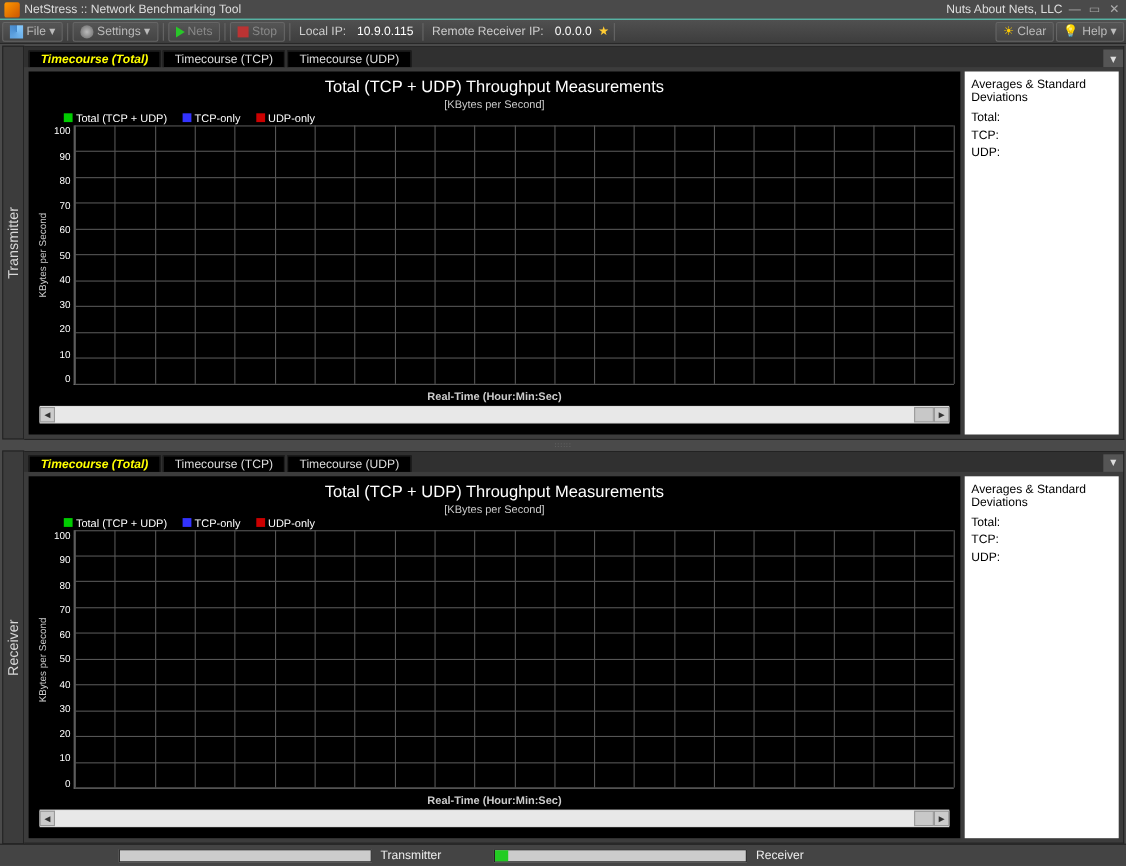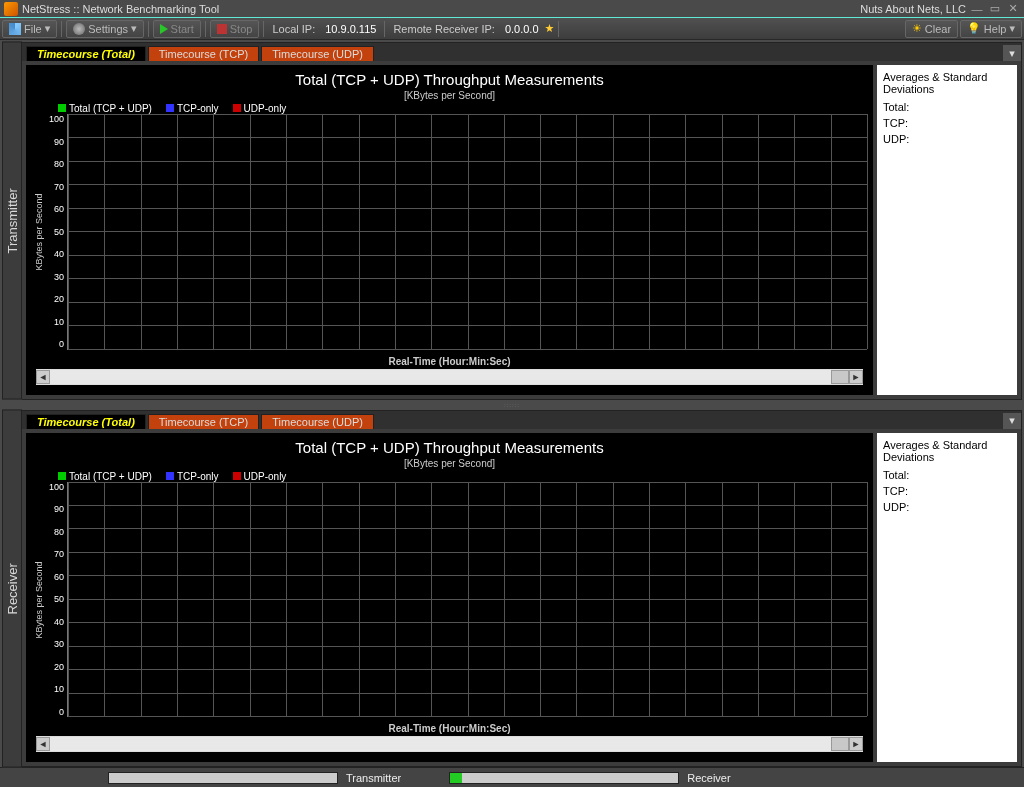--- a/index.html
+++ b/index.html
@@ -52,21 +52,21 @@
 .side-label {
   width:20px; background:#3c3c3c; border:1px solid #222;
   display:flex; align-items:center; justify-content:center;
   writing-mode: vertical-rl; transform: rotate(180deg);
   font-size:13px; color:#d8d8d8; font-weight:500;
 }
 .panel-body { flex:1; display:flex; background:#3c3c3c; border:1px solid #222; border-left:none; position:relative; }
 .panel-body-inner { flex:1; display:flex; flex-direction:column; }
 
 .tabs { height:18px; display:flex; gap:2px; padding-left:4px; background:#303030; align-items:flex-end; }
-.tab { padding:1px 10px; font-size:11px; background:#c2410c; color:#ddd; border:1px solid #222; border-bottom:none; }
+.tab { padding:1px 10px; font-size:11px; background:#000000; color:#ddd; border:1px solid #222; border-bottom:none; }
 .tab.active { background:#000; color:#ff0; font-style:italic; font-weight:bold;}
 .tabs-right { margin-left:auto; width:18px; height:16px; background:#555; display:flex; align-items:center; justify-content:center;}
 
 .chart-wrap { flex:1; display:flex; }
 .chart {
   flex:1; background:#000; margin:4px;
   display:flex; flex-direction:column; padding:6px;
 }
 .ctitle { text-align:center; font-size:15px; color:#fff; }
 .csub { text-align:center; font-size:10px; color:#ccc; margin-top:2px; }
@@ -127,21 +127,21 @@
     </div>
   <span class="tsep"></span>
   <div class="tbtn">
       <span class="ticon ticon-gear"></span>
       <span>Settings</span>
       <span> ▾</span>
     </div>
   <span class="tsep"></span>
   <div class="tbtn disabled">
       <span class="ticon-play"></span>
-      <span>Start</span>
+      <span>Nets</span>
     </div>
   <span class="tsep"></span>
   <div class="tbtn disabled">
       <span class="ticon ticon-stop"></span>
       <span>Stop</span>
     </div>
   <span class="tsep"></span>
   <span class="tlbl">Local IP:</span>
   <span class="tval">10.9.0.115</span>
   <span class="tsep"></span>

